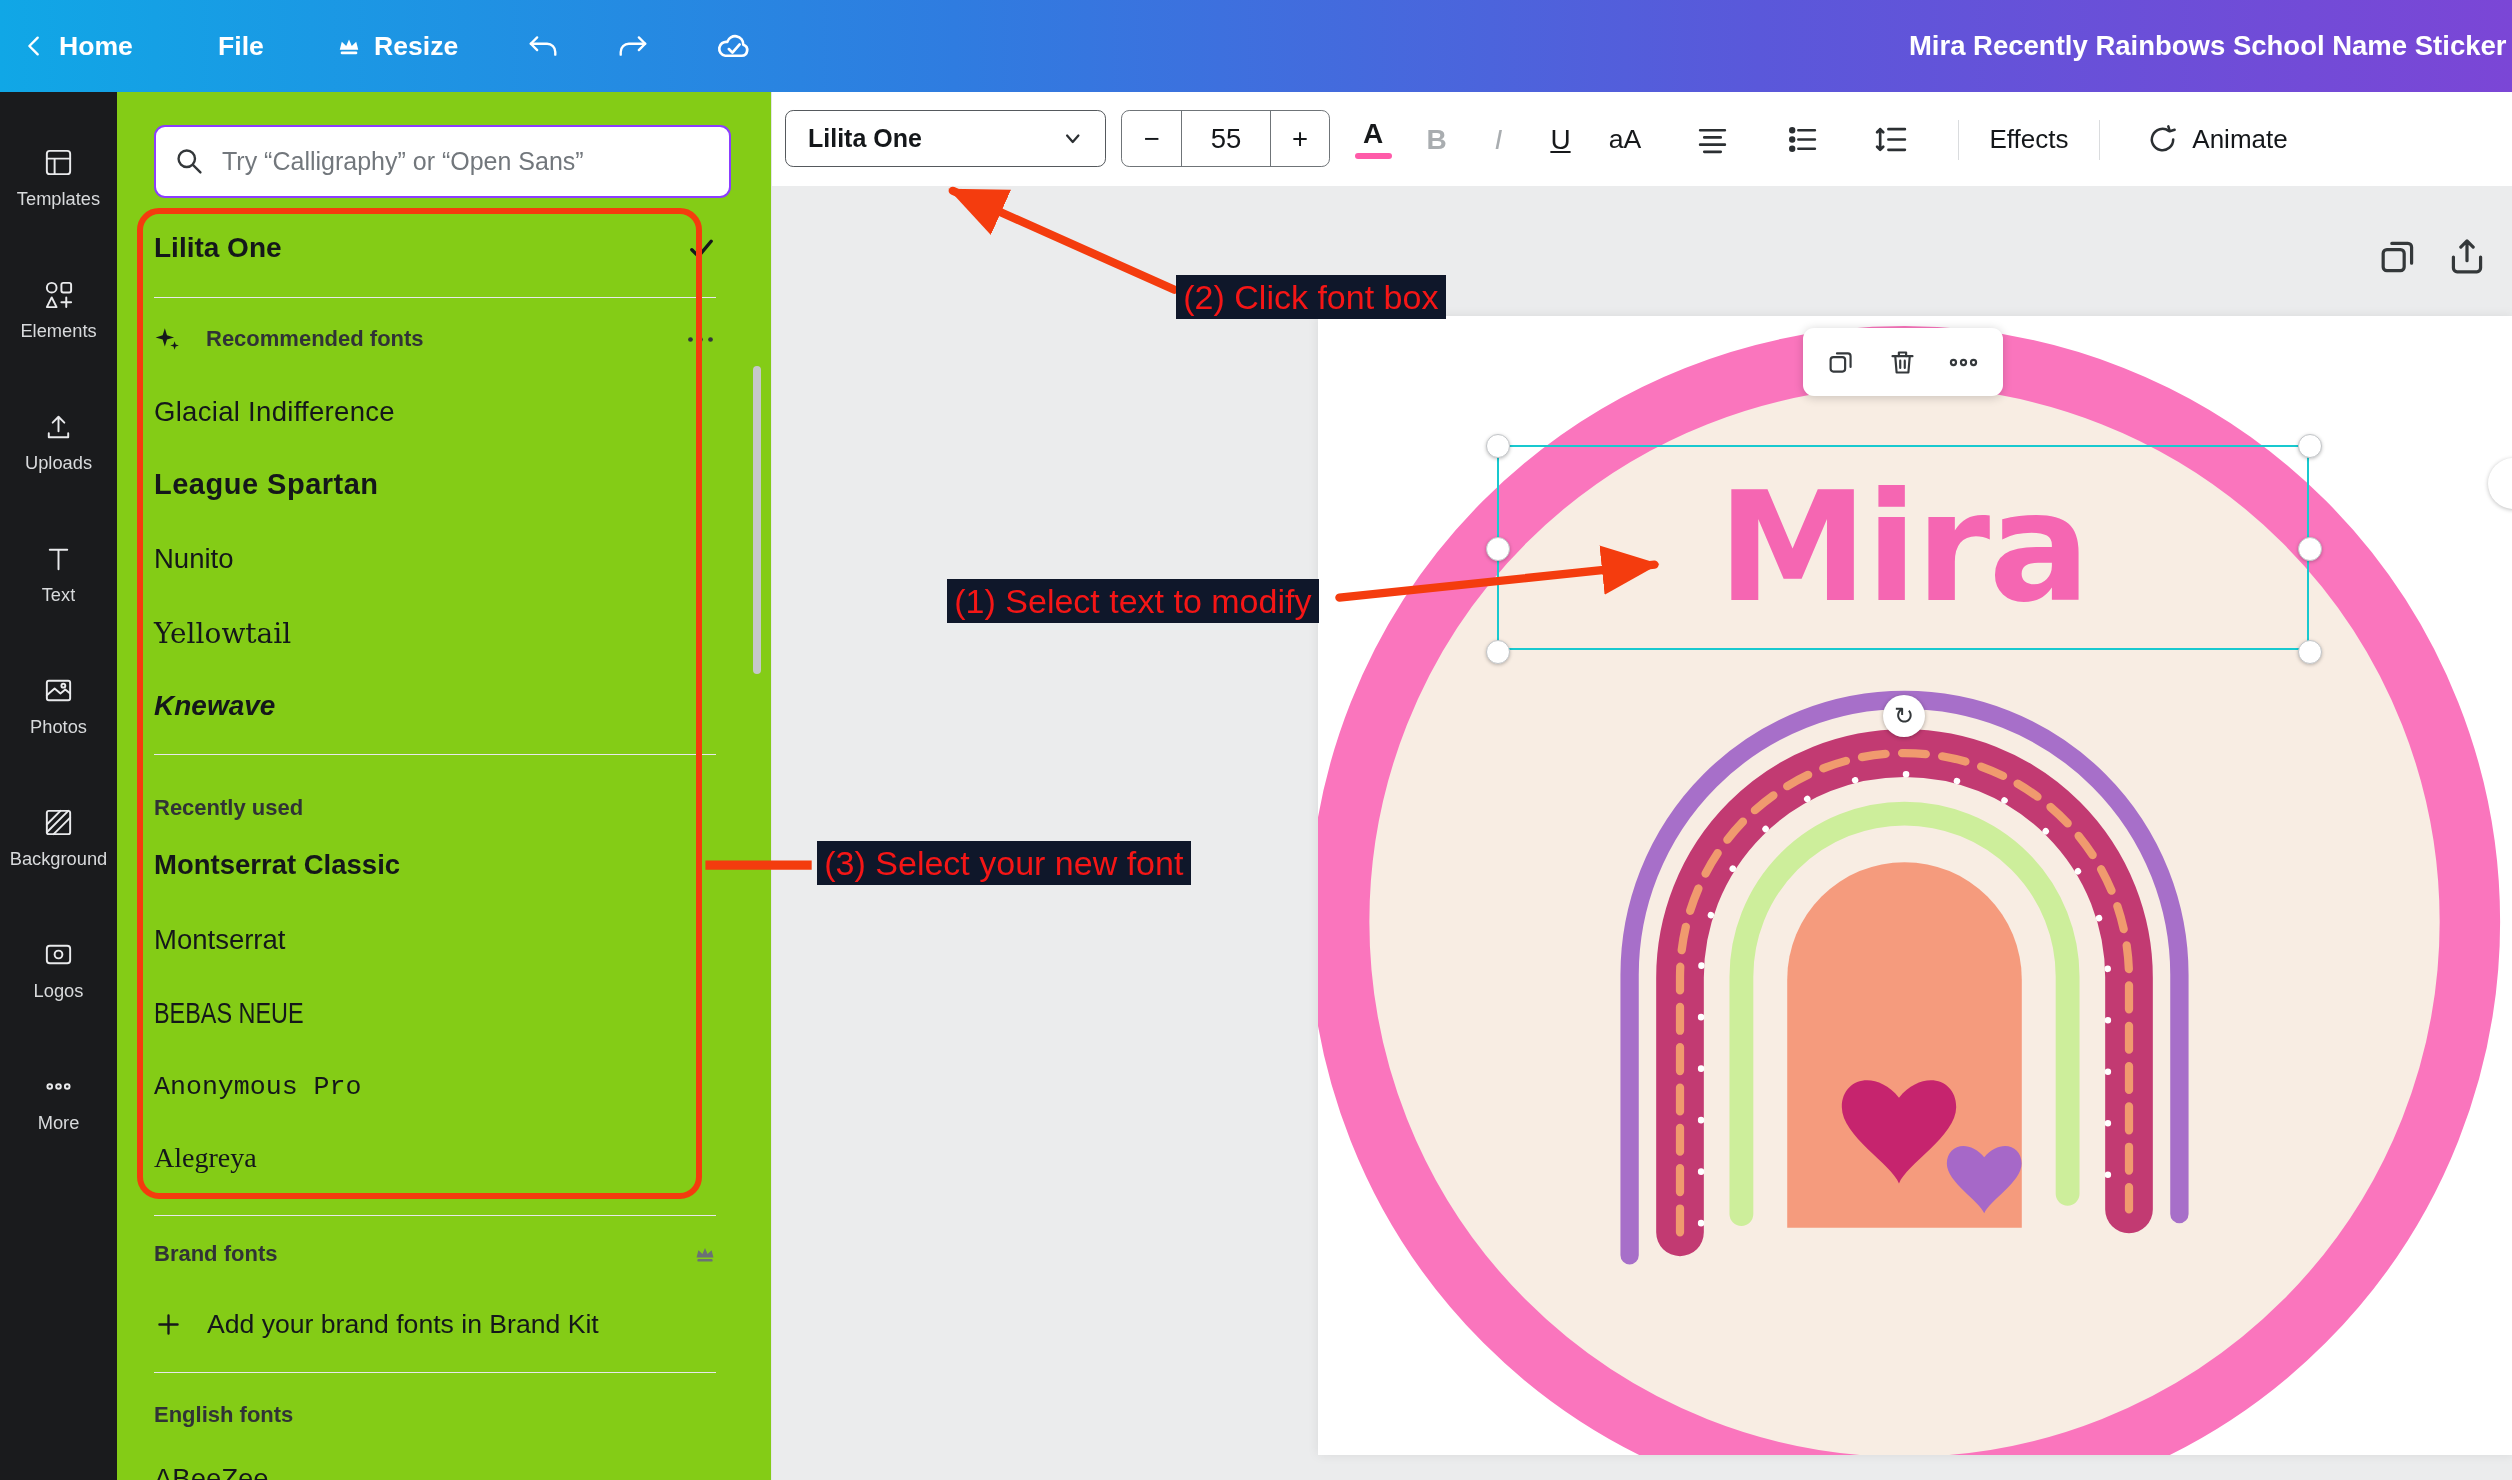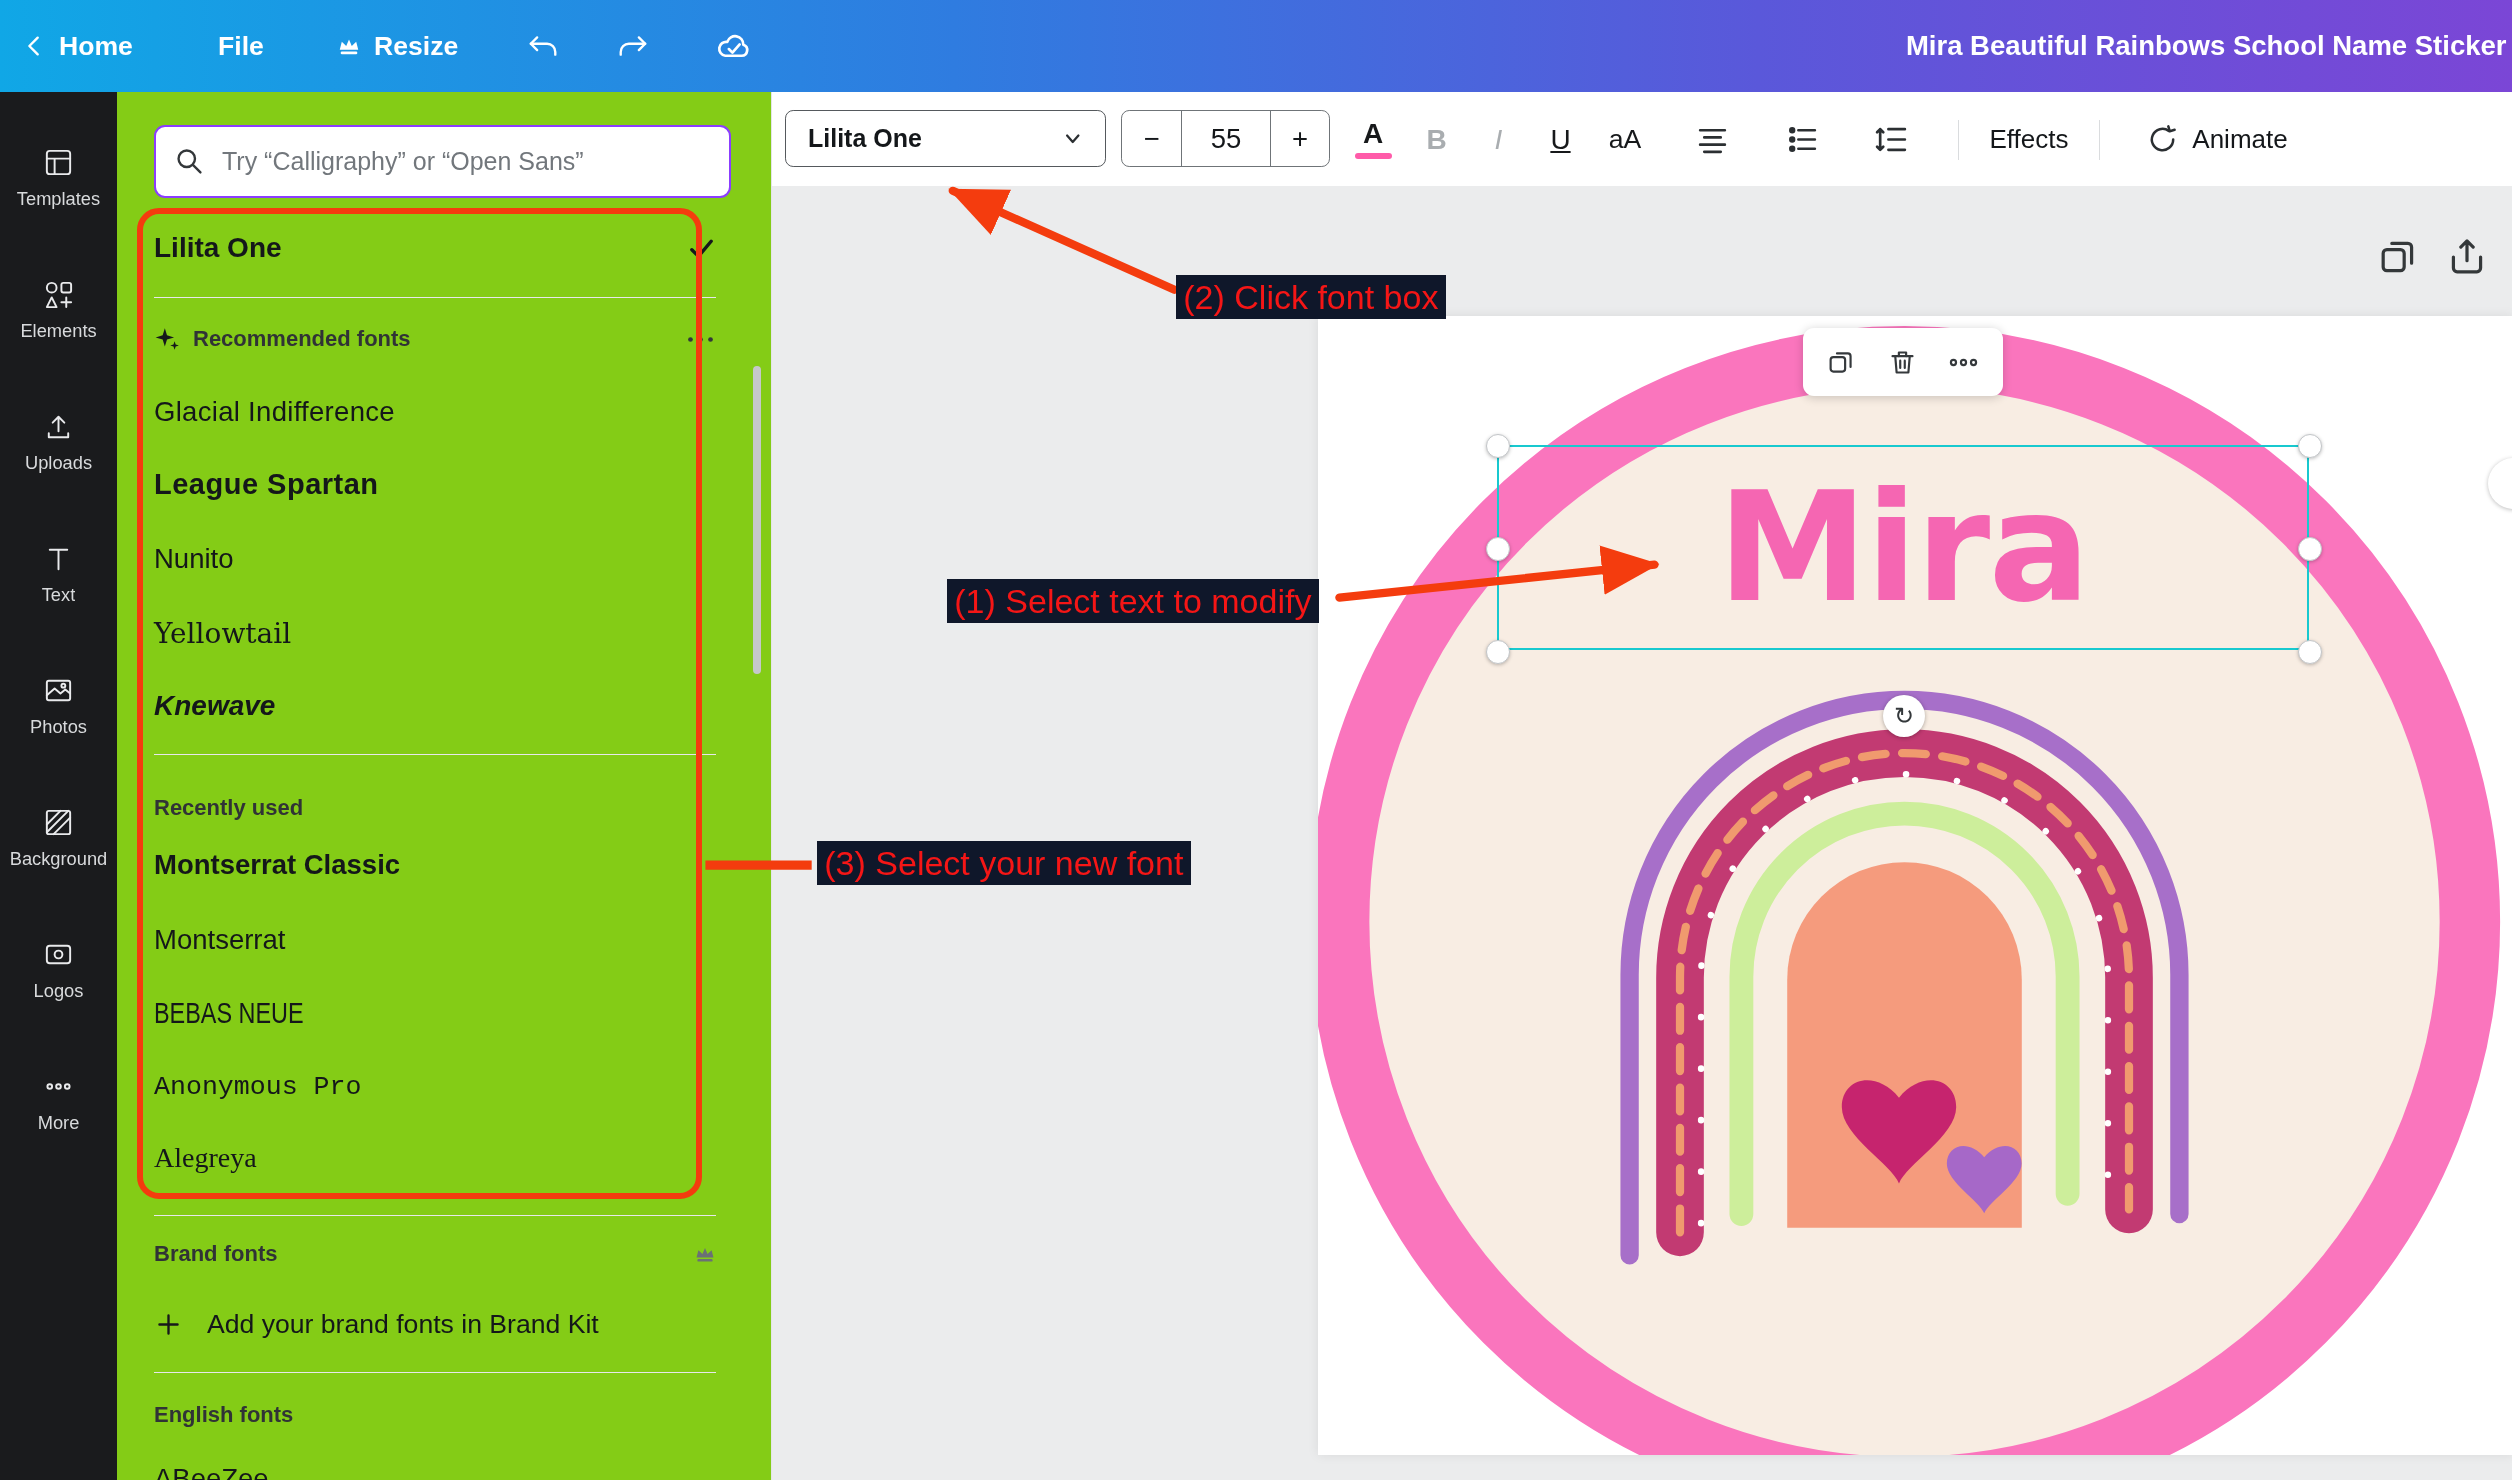--- a/index.html
+++ b/index.html
@@ -23,21 +23,21 @@
   
   #panel{position:absolute;left:117px;top:92px;width:655px;height:1389px;background:#84cc16;z-index:30;overflow:hidden;
          border-right:0.9px solid #e3e5e7;box-sizing:border-box;}
   #searchbox{position:absolute;left:37px;top:33px;width:577px;height:73px;border:2.7px solid #8b3dff;border-radius:11px;
              display:flex;align-items:center;box-sizing:border-box;background:#fff;}
   #searchbox svg{margin:0 14.7px 0 18.3px;}
   #search-input{border:none;outline:none;flex:1;font-size:25px;color:#14171a;font-family:"Liberation Sans",sans-serif;background:transparent;}
   #search-input::placeholder{color:#72777c;}
   .f-row{position:absolute;left:37px;right:55px;height:66px;display:flex;align-items:center;
          font-size:27.5px;color:#14171a;cursor:pointer;}
-  .f-head{position:absolute;left:37px;right:55px;height:46px;display:flex;align-items:center;gap:13px;
+  .f-head{position:absolute;left:37px;right:55px;height:46px;display:flex;align-items:center;gap:26px;
           font-size:22px;font-weight:700;color:#303336;}
   .divider{position:absolute;left:37px;right:55px;height:0.9px;background:#e7e8ea;}
   .spacer{flex:1}
   .fsel{font-weight:700;font-size:28px;}
   .fglacial{letter-spacing:0.3px;}
   .fleague{font-weight:700;font-size:29px;letter-spacing:0.5px;}
   .fyellow{font-family:"DejaVu Serif",serif;font-size:28px;}
   .fknewave{font-weight:700;font-style:italic;font-size:28px;}
   .fmontc{font-weight:700;}
   .fbebas span{display:inline-block;text-transform:uppercase;font-size:30px;transform:scaleX(.78);transform-origin:left center;}
@@ -117,21 +117,21 @@
           <path d="M25 6 L32 13 L25 20"></path>
           <path d="M32 13 H14 a9 9 0 0 0 -9 9 v3"></path>
         </svg>
     </div>
     <div class="hitem" style="left:716px">
       <svg class="ic" width="37" height="31" viewBox="0 0 36 30">
         <path d="M9 24 h16 a5.5 5.5 0 0 0 1.6-10.7 A8 8 0 0 0 11 10.5 A5.8 5.8 0 0 0 9 24 Z"></path>
         <path d="M12.5 17.5 L16 21 L23 13"></path>
       </svg>
     </div>
-    <div id="hdr-title">Mira Beautiful Rainbows School Name Sticker</div>
+    <div id="hdr-title">Mira Recently Rainbows School Name Sticker</div>
   </div>
 
   <div id="rail">
     <div class="rail-item">
       <svg viewBox="0 0 34 34">
           <rect x="5" y="5" width="24" height="24" rx="3"></rect>
           <path d="M5 13 H29 M13 13 V29"></path>
         </svg>
       <span class="rlab">Templates</span>
     </div>

